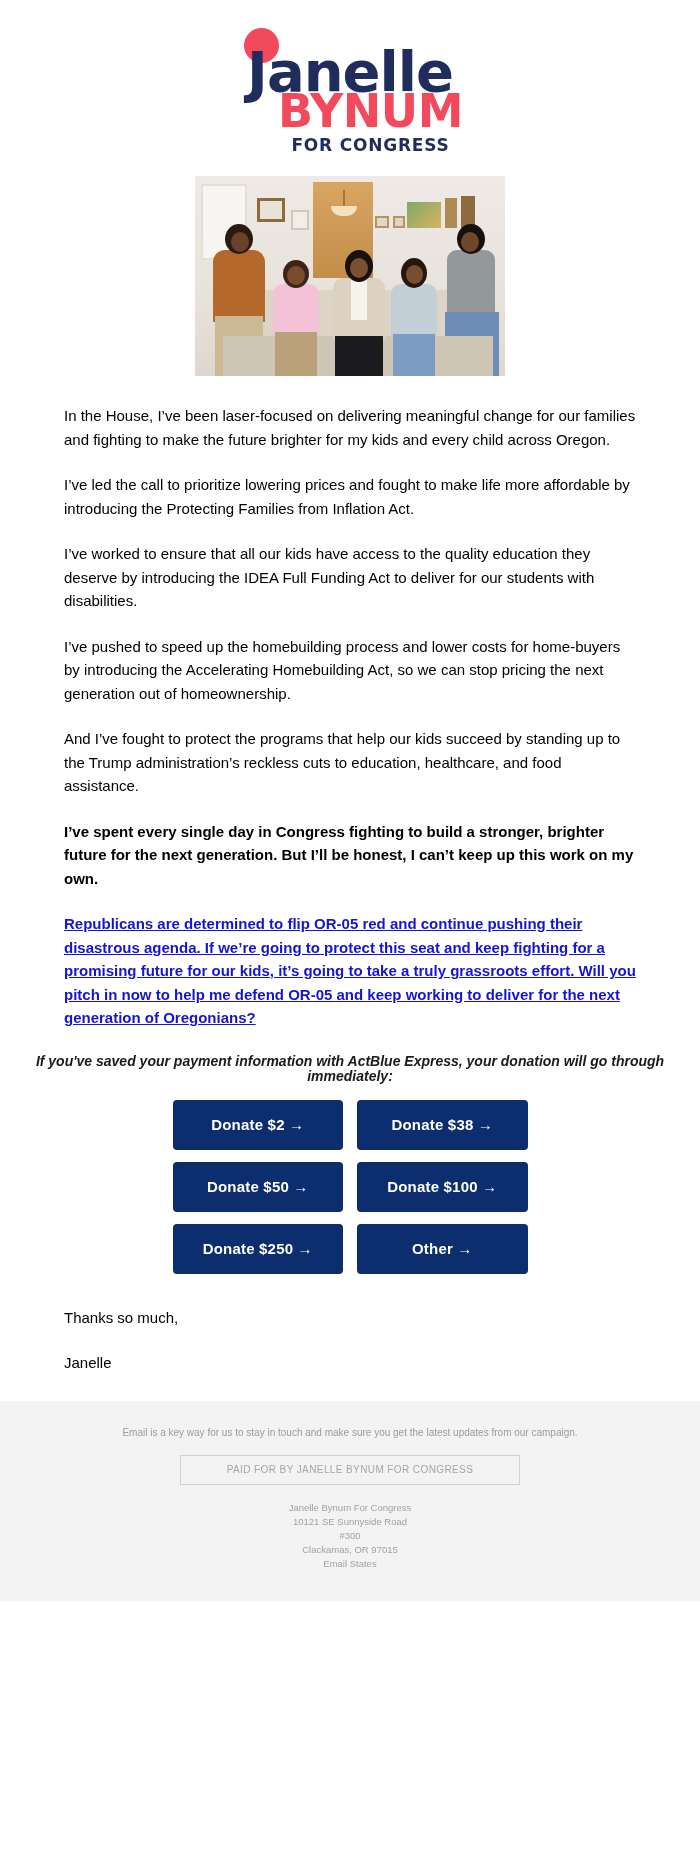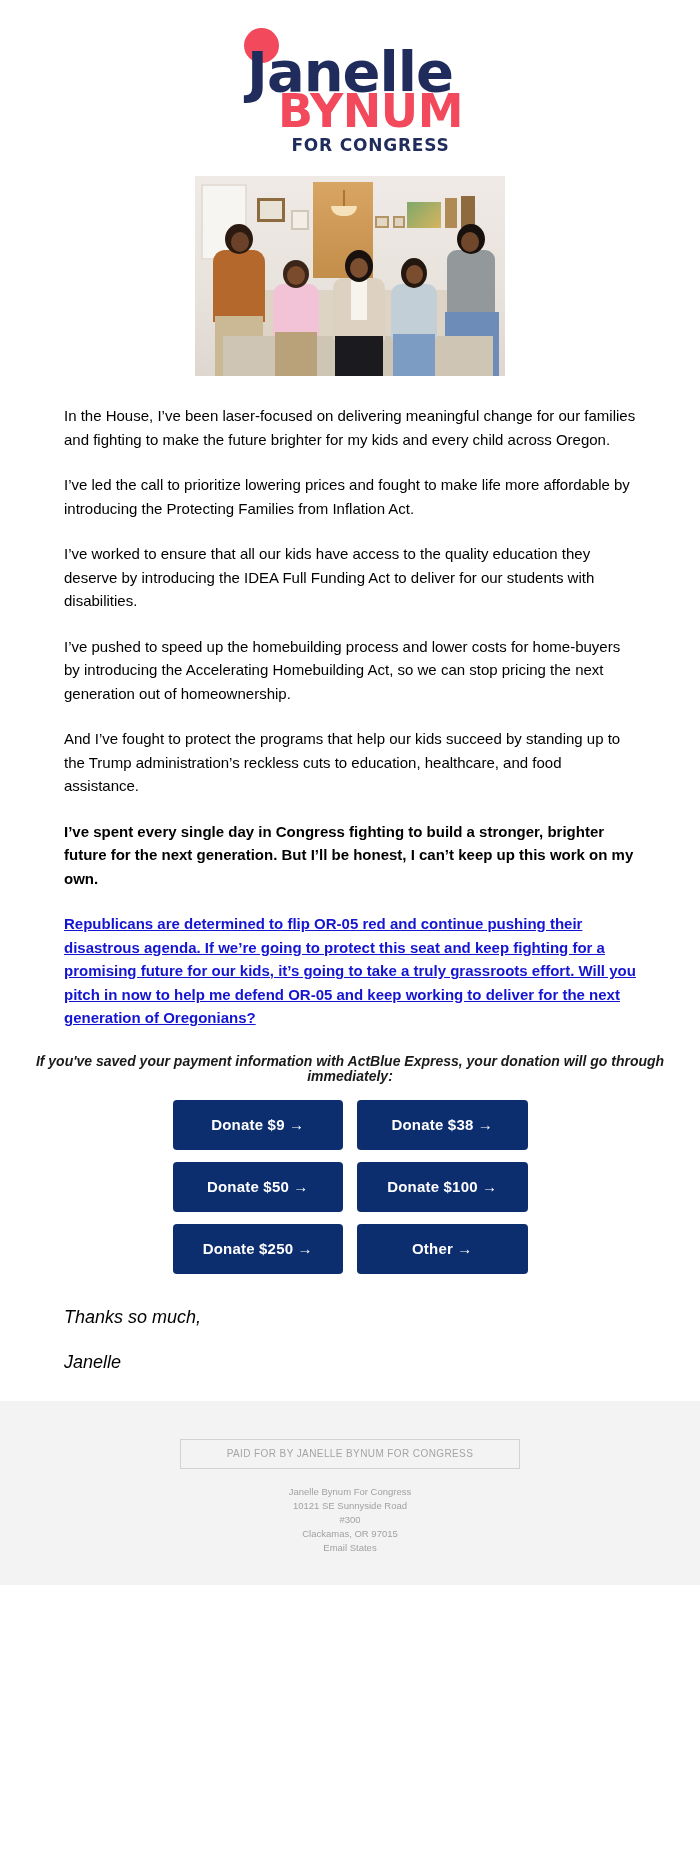--- a/index.html
+++ b/index.html
@@ -134,21 +134,21 @@
     font-size:15px;
     border-radius:4px;
     text-decoration:none;
     letter-spacing:0.2px;
     font-family:"Liberation Sans", sans-serif;
     cursor:pointer;
   }
 
   
   .signoff { padding:14px 64px 0 64px; }
-  .signoff p { font-size:18px; line-height:23.5px; margin:0 0 22px 0; color:#000;font-style:italic; }
+  .signoff p { font-size:15px; line-height:23.5px; margin:0 0 22px 0; color:#000; }
 
   
   .footer {
     margin-top:26px;
     background:#f3f3f3;
     padding:24px 40px 30px 40px;
     text-align:center;
     color:#9b9b9b;
     font-size:10px;
     line-height:16px;
@@ -214,34 +214,35 @@
     <p class="para">And I’ve fought to protect the programs that help our kids succeed by standing up to the Trump administration’s reckless cuts to education, healthcare, and food assistance.</p>
     <p class="para bold-para">I’ve spent every single day in Congress fighting to build a stronger, brighter future for the next generation. But I’ll be honest, I can’t keep up this work on my own.</p>
     <p class="para link-para">
       <a href="#">Republicans are determined to flip OR-05 red and continue pushing their disastrous agenda. If we’re going to protect this seat and keep fighting for a promising future for our kids, it’s going to take a truly grassroots effort. Will you pitch in now to help me defend OR-05 and keep working to deliver for the next generation of Oregonians?</a>
     </p>
   </div>
 
   <div class="actblue-note">If you've saved your payment information with ActBlue Express, your donation will go through immediately:</div>
 
   <div class="donate-grid">
-    <a class="donate-btn" href="#">Donate $9 →</a>
+    <a class="donate-btn" href="#">Donate $2 →</a>
     <a class="donate-btn" href="#">Donate $38 →</a>
     <a class="donate-btn" href="#">Donate $50 →</a>
     <a class="donate-btn" href="#">Donate $100 →</a>
     <a class="donate-btn" href="#">Donate $250 →</a>
     <a class="donate-btn" href="#">Other →</a>
   </div>
 
   <div class="signoff">
     <p>Thanks so much,</p>
     <p>Janelle</p>
   </div>
 
   <div class="footer">
+    <p class="f-line">Email is a key way for us to stay in touch and make sure you get the latest updates from our campaign.</p>
     <div class="paid-box">PAID FOR BY JANELLE BYNUM FOR CONGRESS</div>
     <p class="addr">Janelle Bynum For Congress</p>
     <p class="addr">10121 SE Sunnyside Road</p>
     <p class="addr">#300</p>
     <p class="addr">Clackamas, OR 97015</p>
     <p class="addr">Email States</p>
   </div>
 
 </div>
 

